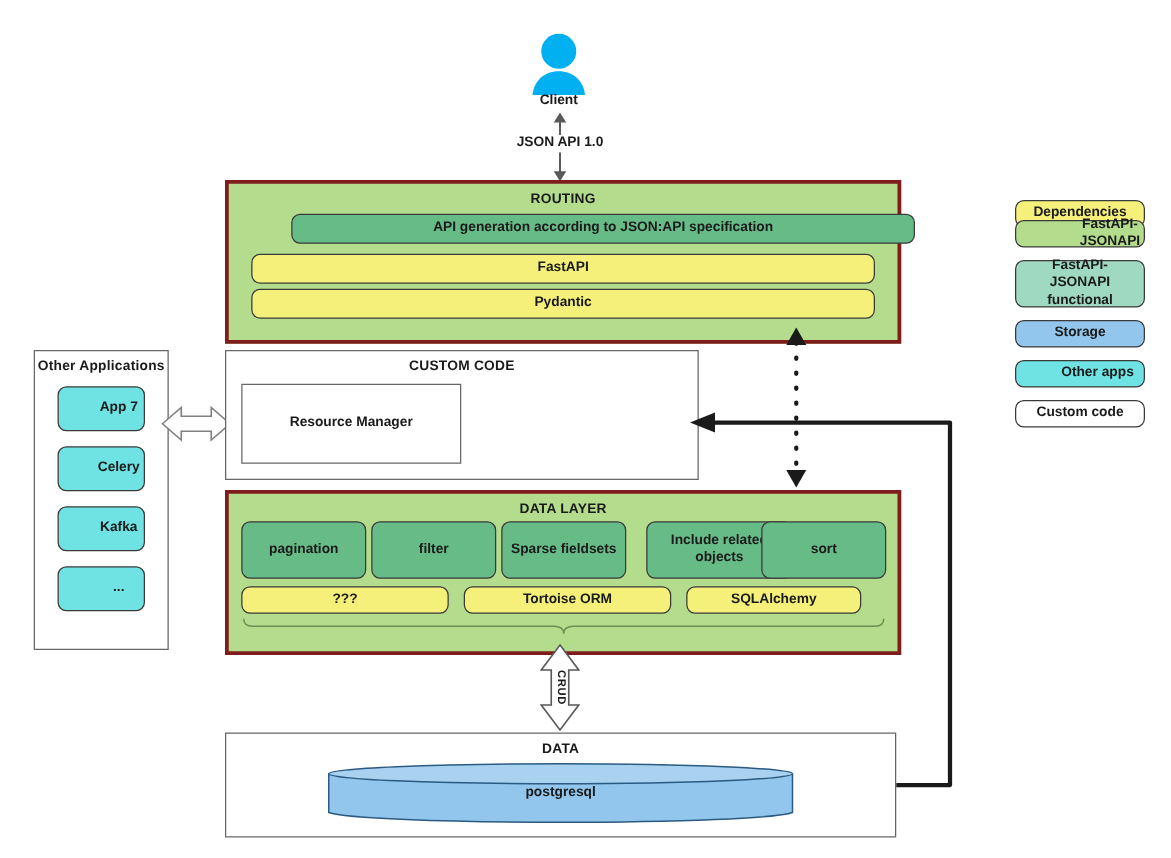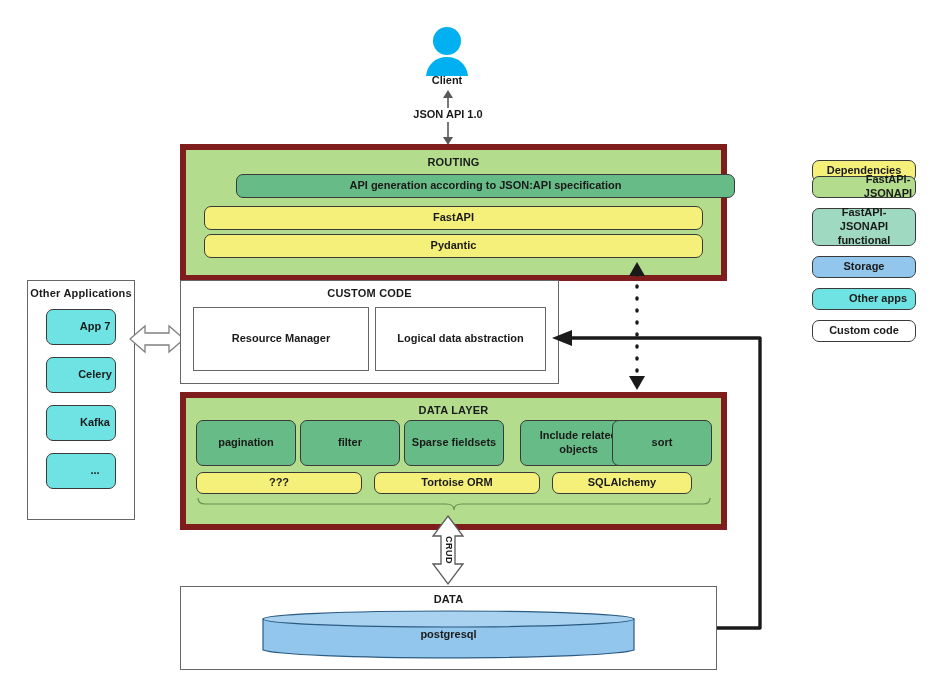--- a/index.html
+++ b/index.html
@@ -22,21 +22,21 @@
     text-align:center;font-weight:bold;font-size:11px;letter-spacing:.2px;
   }
   
   .c-dep{background:#f5f07a;}
   .c-jsonapi{background:#b3dd8c;}
   .c-func{background:#9fd9c2;}
   .c-storage{background:#93c6ec;}
   .c-other{background:#6fe3e3;padding-left:28px;}
   .c-custom{background:#ffffff;}
   .c-green-fn{background:#67bb87;}
-  .panel-green{background:#b3dd8c;border:6px solid #7f1d1d;}
+  .panel-green{background:#b3dd8c;border:3px solid #7f1d1d;}
   .panel-white{background:#ffffff;border:1px solid #666;}
   svg{overflow:visible;}
   .vert-lbl{
     writing-mode:vertical-rl;text-orientation:mixed;
     font-weight:bold;font-size:9px;letter-spacing:.5px;
   }
 </style>
 </head>
 <body>
 
@@ -75,21 +75,20 @@
 </div>
 
 <svg class="abs" style="left:130px;top:318px;" width="54" height="42">
   <path d="M0 21 L15 8 L15 15 L39 15 L39 8 L54 21 L39 34 L39 27 L15 27 L15 34 Z" fill="#ffffff" stroke="#808080" stroke-width="1.3"></path>
 </svg>
 
 <div class="abs panel-white" style="left:180px;top:280px;width:377px;height:102px;">
   <div class="panel-title">CUSTOM CODE</div>
 
   <div class="box lbl abs c-custom" style="left:12px;top:26px;width:176px;height:64px;">Resource Manager</div>
-  <div class="box lbl abs c-custom" style="left:194px;top:26px;width:171px;height:64px;">Logical data abstraction</div>
 </div>
 
 <svg class="abs" style="left:626px;top:262px;" width="22" height="128">
   <line x1="11" y1="12" x2="11" y2="116" stroke="#1a1a1a" stroke-width="3.4" stroke-dasharray="1 11" stroke-linecap="round"></line>
   <path d="M11 0 L19 14 L3 14 Z" fill="#1a1a1a"></path>
   <path d="M11 128 L19 114 L3 114 Z" fill="#1a1a1a"></path>
 </svg>
 
 <svg class="abs" style="left:548px;top:328px;" width="230" height="310">
   <path d="M20 10 L212 10 L212 300 L30 300" fill="none" stroke="#1a1a1a" stroke-width="3.4" stroke-linejoin="round"></path>

